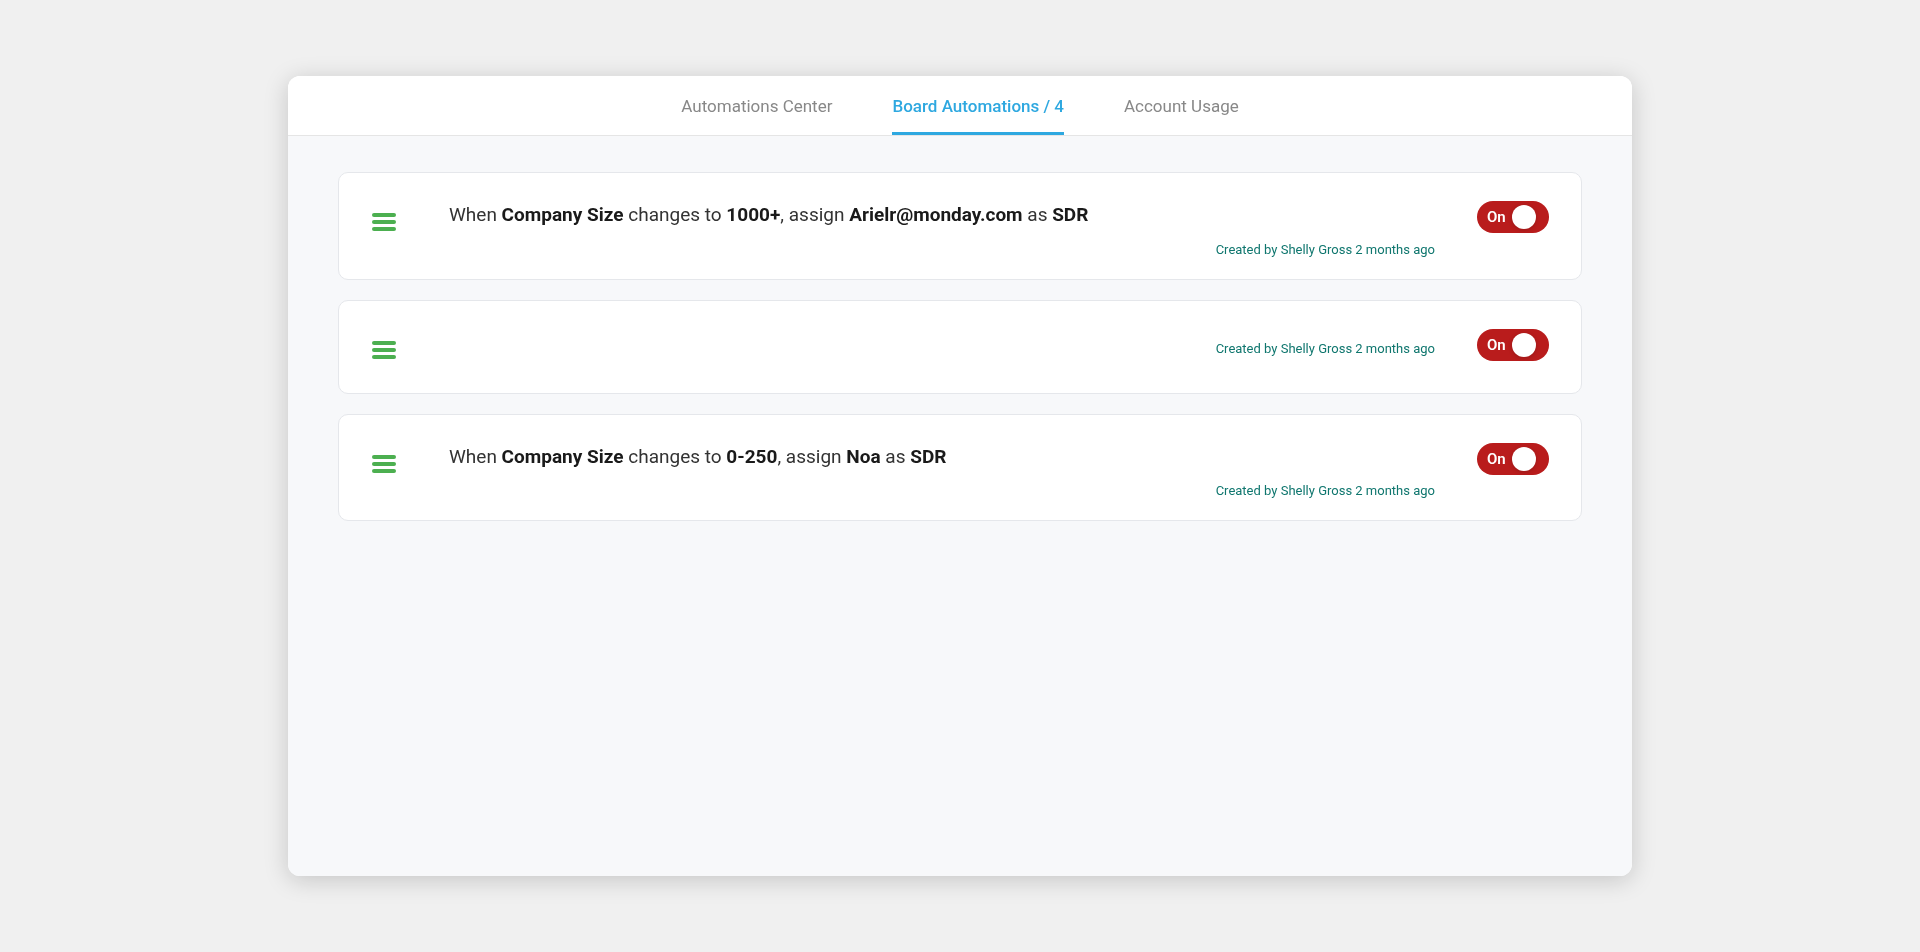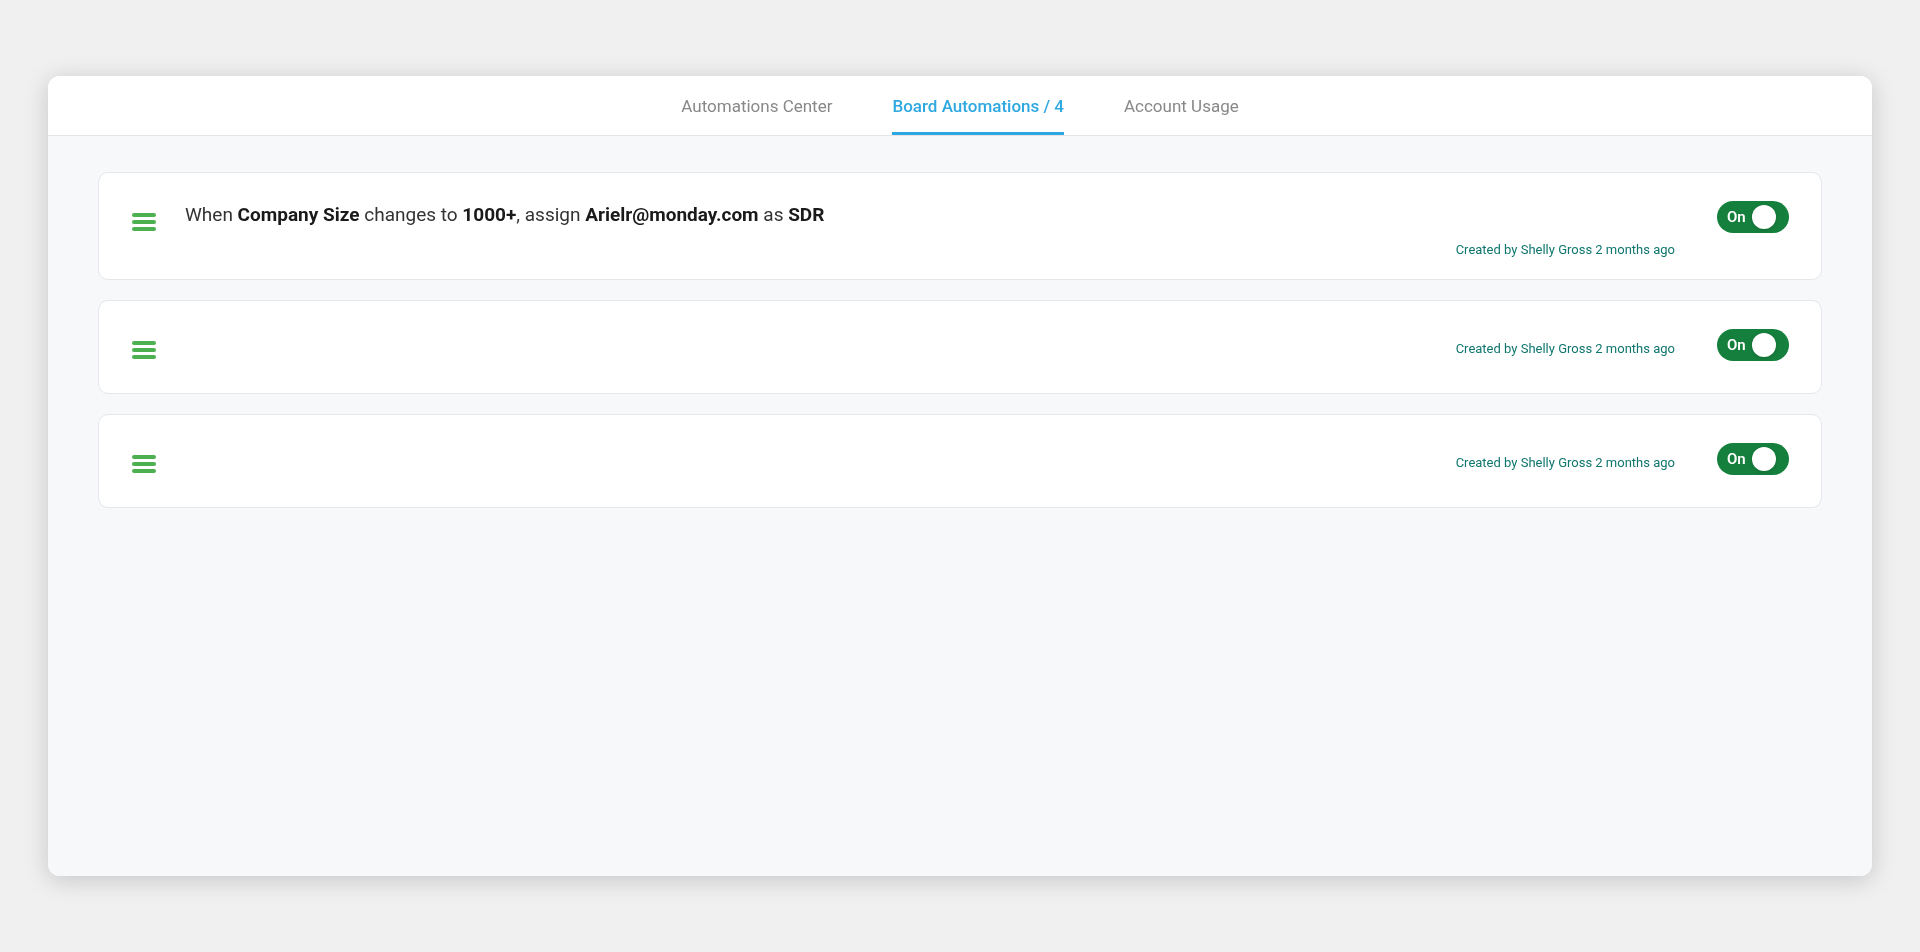--- a/index.html
+++ b/index.html
@@ -8,21 +8,21 @@
       background: #f0f0f0;
       display: flex;
       align-items: center;
       justify-content: center;
       min-height: 100vh;
     }
     .window {
       background: #ffffff;
       border-radius: 12px;
       box-shadow: 0 4px 24px rgba(0,0,0,0.18);
-      width: 1824px;
+      width: 1344px;
       min-height: 800px;
       overflow: hidden;
     }
     
     .tab-bar {
       display: flex;
       justify-content: center;
       align-items: center;
       gap: 60px;
       padding: 20px 0 0 0;
@@ -106,20 +106,21 @@
     .card-icon {
       flex-shrink: 0;
       margin-top: 4px;
     }
     .card-icon svg {
       width: 34px;
       height: 34px;
     }
     .card-body {
       flex: 1;
+      margin-left: 24px;
     }
     .card-rule {
       font-size: 19px;
       color: #333;
       line-height: 1.5;
     }
     .card-rule .bold {
       font-weight: 700;
       color: #1a1a1a;
     }
@@ -135,21 +136,21 @@
       align-items: flex-end;
       justify-content: space-between;
       min-width: 90px;
       height: 100%;
       align-self: stretch;
     }
     
     .toggle-switch {
       display: flex;
       align-items: center;
-      background: #15803d;
+      background: #b91c1c;
       border-radius: 20px;
       padding: 4px 8px 4px 10px;
       gap: 6px;
       cursor: pointer;
       min-width: 72px;
     }
     .toggle-label {
       color: #fff;
       font-size: 15px;
       font-weight: 600;
@@ -210,20 +211,21 @@
             </div>
           </div>
         </div>
         <div class="automation-card">
           <div class="card-icon"><svg viewBox="0 0 34 34" fill="none" xmlns="http://www.w3.org/2000/svg">
     <rect x="5" y="8" width="24" height="4" rx="2" fill="#4caf50"></rect>
     <rect x="5" y="15" width="24" height="4" rx="2" fill="#4caf50"></rect>
     <rect x="5" y="22" width="24" height="4" rx="2" fill="#4caf50"></rect>
   </svg></div>
           <div class="card-body">
+            <p class="card-rule">When <span class="bold">Company Size</span> changes to <span class="bold">0-250</span>, assign <span class="bold">Noa</span> as <span class="bold">SDR</span></p>
             <p class="card-meta">Created by Shelly Gross 2 months ago</p>
           </div>
           <div class="card-toggle-area">
             <div class="toggle-switch">
               <span class="toggle-label">On</span>
               <div class="toggle-knob"></div>
             </div>
           </div>
         </div>
       </div>

